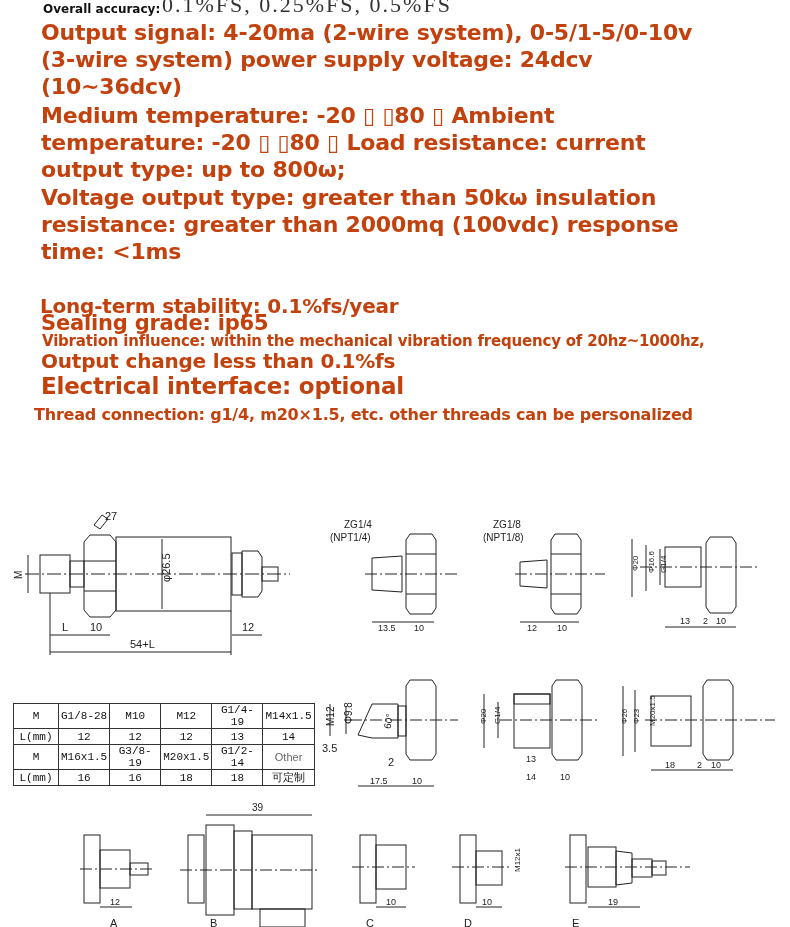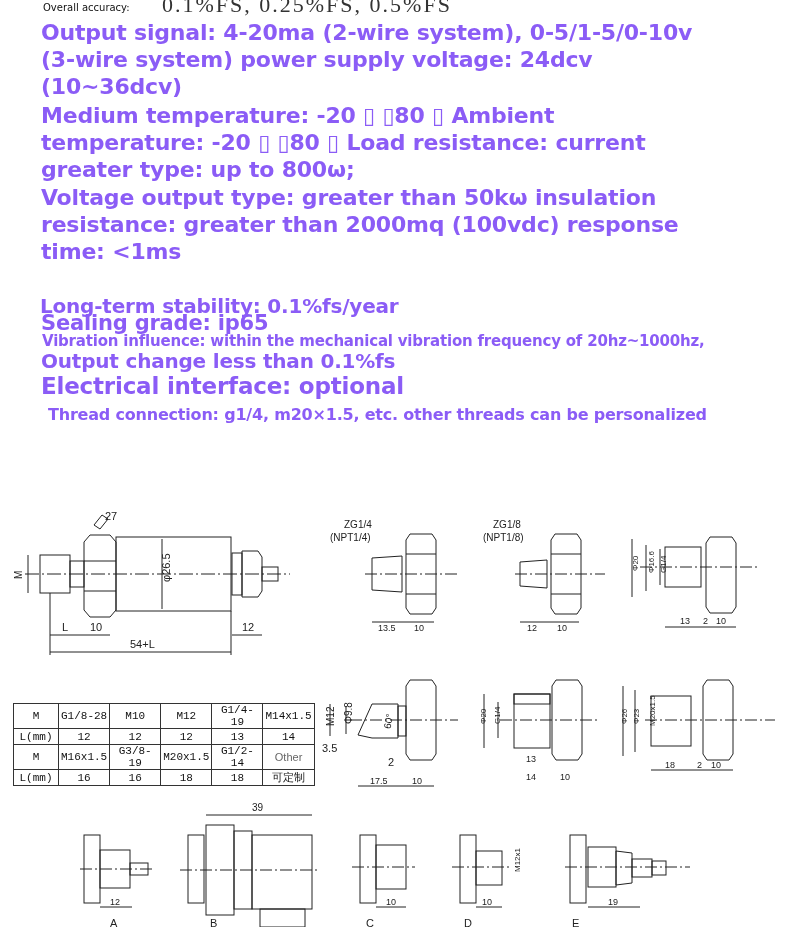--- a/index.html
+++ b/index.html
@@ -1,18 +1,18 @@
 <!DOCTYPE html>
 <html><head>
 <meta charset="utf-8">
 <style>
   html, body { margin:0; padding:0; background:#ffffff; }
   body { width:790px; height:927px; position:relative; overflow:hidden; color:#111; font-family:"DejaVu Sans", sans-serif; }
-  .spec { position:absolute; left:41px; white-space:nowrap; font-weight:bold; color:#8b5cf6; letter-spacing:-0.2px; }
-  .acc-label { position:absolute; left:43px; top:2px; font-size:10px; font-weight:normal; }
+  .spec { position:absolute; left:41px; white-space:nowrap; font-weight:bold; color:#c2410c; letter-spacing:-0.2px; }
+  .acc-label { position:absolute; left:43px; top:2px; font-size:12px; font-weight:bold; }
   .acc-value { position:absolute; left:162px; top:-8px; font-family:"Liberation Serif", serif; font-size:22px; color:#333; letter-spacing:2px; }
   .l1 { font-size:22px; line-height:27px; }
   .drawing { position:absolute; }
   svg text { font-family:"Liberation Sans", sans-serif; fill:#222; }
   .tbl { position:absolute; left:13px; top:703px; border-collapse:collapse; font-family:"Liberation Mono", monospace; font-size:11px; }
   .tbl td { border:1px solid #333; text-align:center; height:15px; padding:0 2px; }
   .tbl td.h { width:40px; }
   .tbl td.c { width:46px;text-align:center; }
   .tbl .other { color:#666; font-family:"Liberation Sans", sans-serif; font-weight:normal; }
 </style>
@@ -21,32 +21,32 @@
 
 <div class="acc-label">Overall accuracy:</div>
 <div class="acc-value">0.1%FS, 0.25%FS, 0.5%FS</div>
 
 <div class="spec l1" style="top:19px">Output signal: 4-20ma (2-wire system), 0-5/1-5/0-10v</div>
 <div class="spec l1" style="top:46px">(3-wire system) power supply voltage: 24dcv</div>
 <div class="spec l1" style="top:73px">(10~36dcv)</div>
 
 <div class="spec l1" style="top:102px">Medium temperature: -20 ▯ ▯80 ▯ Ambient</div>
 <div class="spec l1" style="top:129px">temperature: -20 ▯ ▯80 ▯ Load resistance: current</div>
-<div class="spec l1" style="top:156px">greater type: up to 800ω;</div>
+<div class="spec l1" style="top:156px">output type: up to 800ω;</div>
 
 <div class="spec l1" style="top:184px">Voltage output type: greater than 50kω insulation</div>
 <div class="spec l1" style="top:211px">resistance: greater than 2000mq (100vdc) response</div>
 <div class="spec l1" style="top:238px">time: &lt;1ms</div>
 
 <div class="spec" style="top:266px;font-size:21px;margin-top:45px;">Sealing grade: ip65</div>
 <div class="spec" style="top:294px;left:40px;font-size:20px;">Long-term stability: 0.1%fs/year</div>
 <div class="spec" style="top:324px;left:42px;font-size:15px;margin-top:8px;">Vibration influence: within the mechanical vibration frequency of 20hz~1000hz,</div>
 <div class="spec" style="top:349px;font-size:20px;">Output change less than 0.1%fs</div>
 <div class="spec" style="top:373px;font-size:23px;">Electrical interface: optional</div>
-<div class="spec" style="top:405px;left:48px;font-size:16px;">Thread connection: g1/4, m20×1.5, etc. other threads can be personalized</div>
+<div class="spec" style="top:405px;left:34px;font-size:16px;">Thread connection: g1/4, m20×1.5, etc. other threads can be personalized</div>
 
 <svg class="drawing" style="left:10px;top:495px" width="290" height="165" viewBox="0 0 290 165" fill="none" stroke="#222" stroke-width="1">
   <rect x="30" y="60" width="30" height="38"></rect>
   <rect x="60" y="66" width="14" height="26"></rect>
   <path d="M74 47 L80 40 L100 40 L106 47 L106 115 L100 122 L80 122 L74 115 Z"></path>
   <line x1="74" y1="66" x2="106" y2="66"></line>
     <line x1="74" y1="96" x2="106" y2="96"></line>
   <rect x="106" y="42" width="115" height="74"></rect>
   <rect x="222" y="58" width="10" height="42"></rect>
   <path d="M232 56 L248 56 L252 62 L252 96 L248 102 L232 102 Z"></path>

